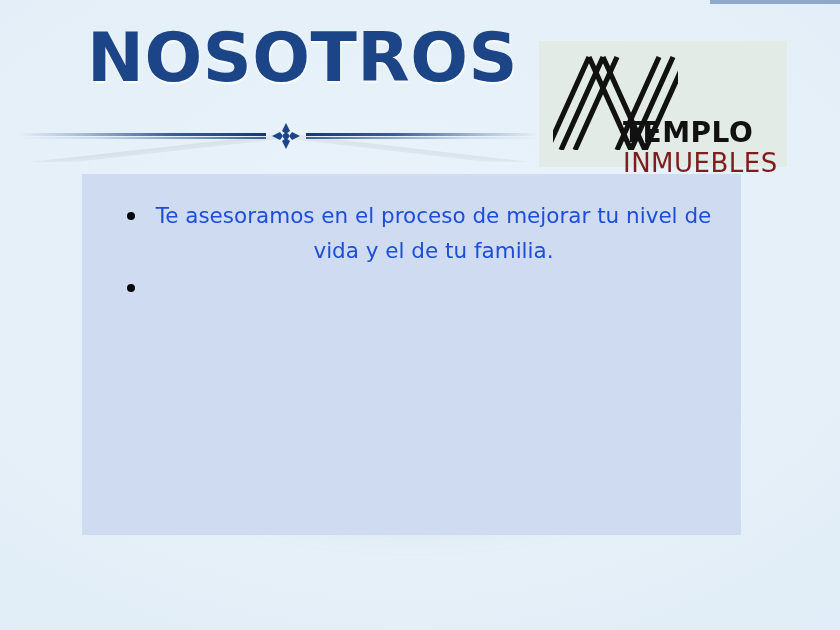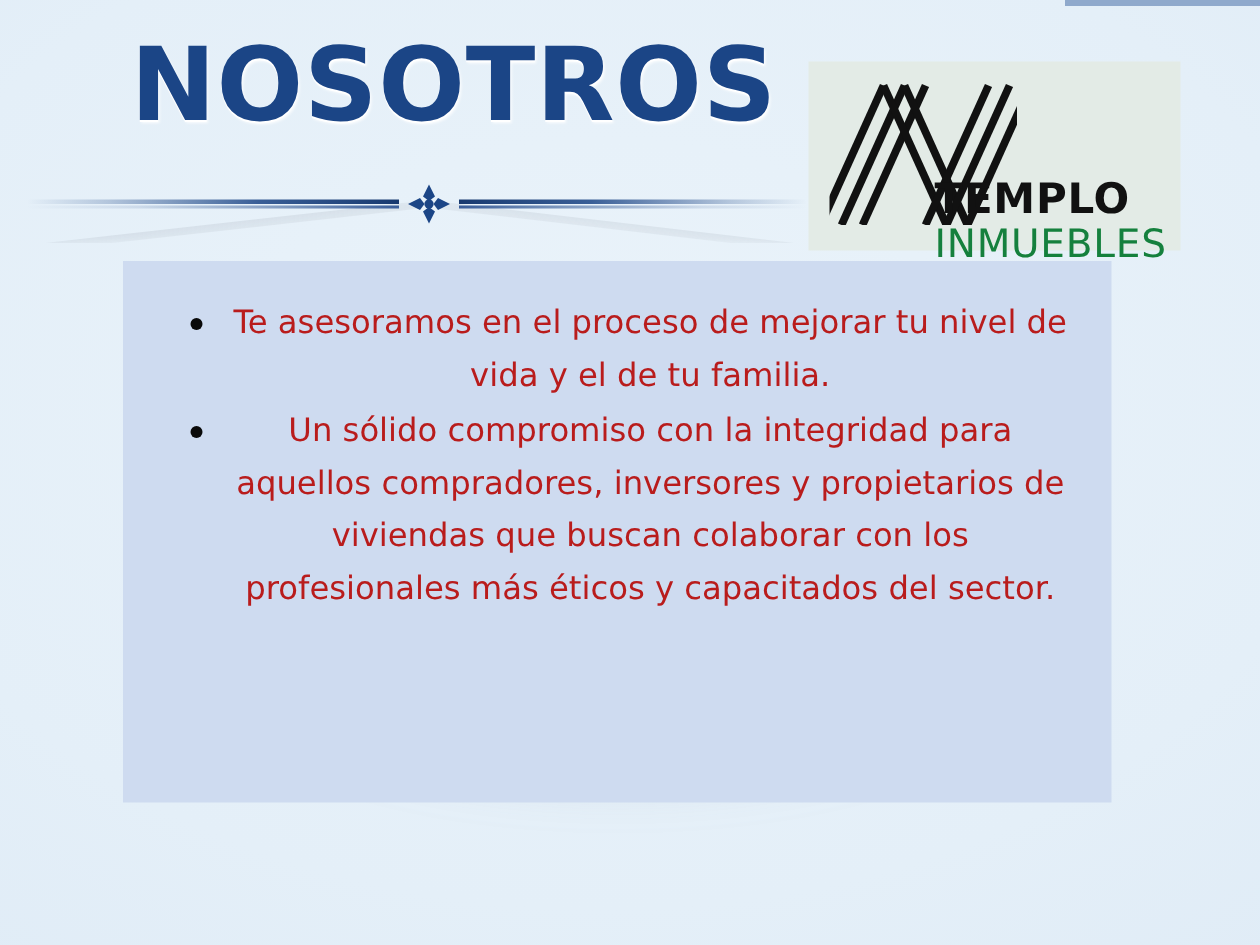--- a/index.html
+++ b/index.html
@@ -174,21 +174,21 @@
     letter-spacing: 0.5px;
     color: #111111;
   }
   .logo-words .w2 {
     display: block;
     margin-top: 3px;
     font-family: "DejaVu Sans", sans-serif;
     font-weight: normal;
     font-size: 26px;
     letter-spacing: 0.5px;
-    color: #15803d;
+    color: #7f1d1d;
   }
 
   
   .card-shadow {
     position: absolute;
     left: 62px;
     top: 330px;
     width: 700px;
     height: 230px;
     background: radial-gradient(ellipse 50% 50% at 50% 50%,
@@ -215,21 +215,21 @@
     list-style: none;
   }
   .bullet-item {
     position: relative;
     margin: 0 0 2px 0;
     padding: 0 22px 0 66px;
     text-align: center;
     font-family: "DejaVu Sans", sans-serif;
     font-size: 21.5px;
     line-height: 35px;
-    color: #b91c1c;
+    color: #1d4ed8;
   }
   .bullet-item .dot {
     position: absolute;
     left: 45px;
     top: 14px;
     width: 8px;
     height: 8px;
     border-radius: 50%;
     background: #0a0a0a;
   }
@@ -294,18 +294,17 @@
 
   <div class="card-shadow"></div>
   <div class="card">
     <ul class="bullets">
       <li class="bullet-item">
         <span class="dot"></span>
         <span>Te asesoramos en el proceso de mejorar tu nivel de vida y el de tu familia.</span>
       </li>
       <li class="bullet-item">
         <span class="dot"></span>
-        <span>Un sólido compromiso con la integridad para aquellos compradores, inversores y propietarios de viviendas que buscan colaborar con los profesionales más éticos y capacitados del sector.</span>
       </li>
     </ul>
   </div>
 
 </div>
 
 </body></html>

